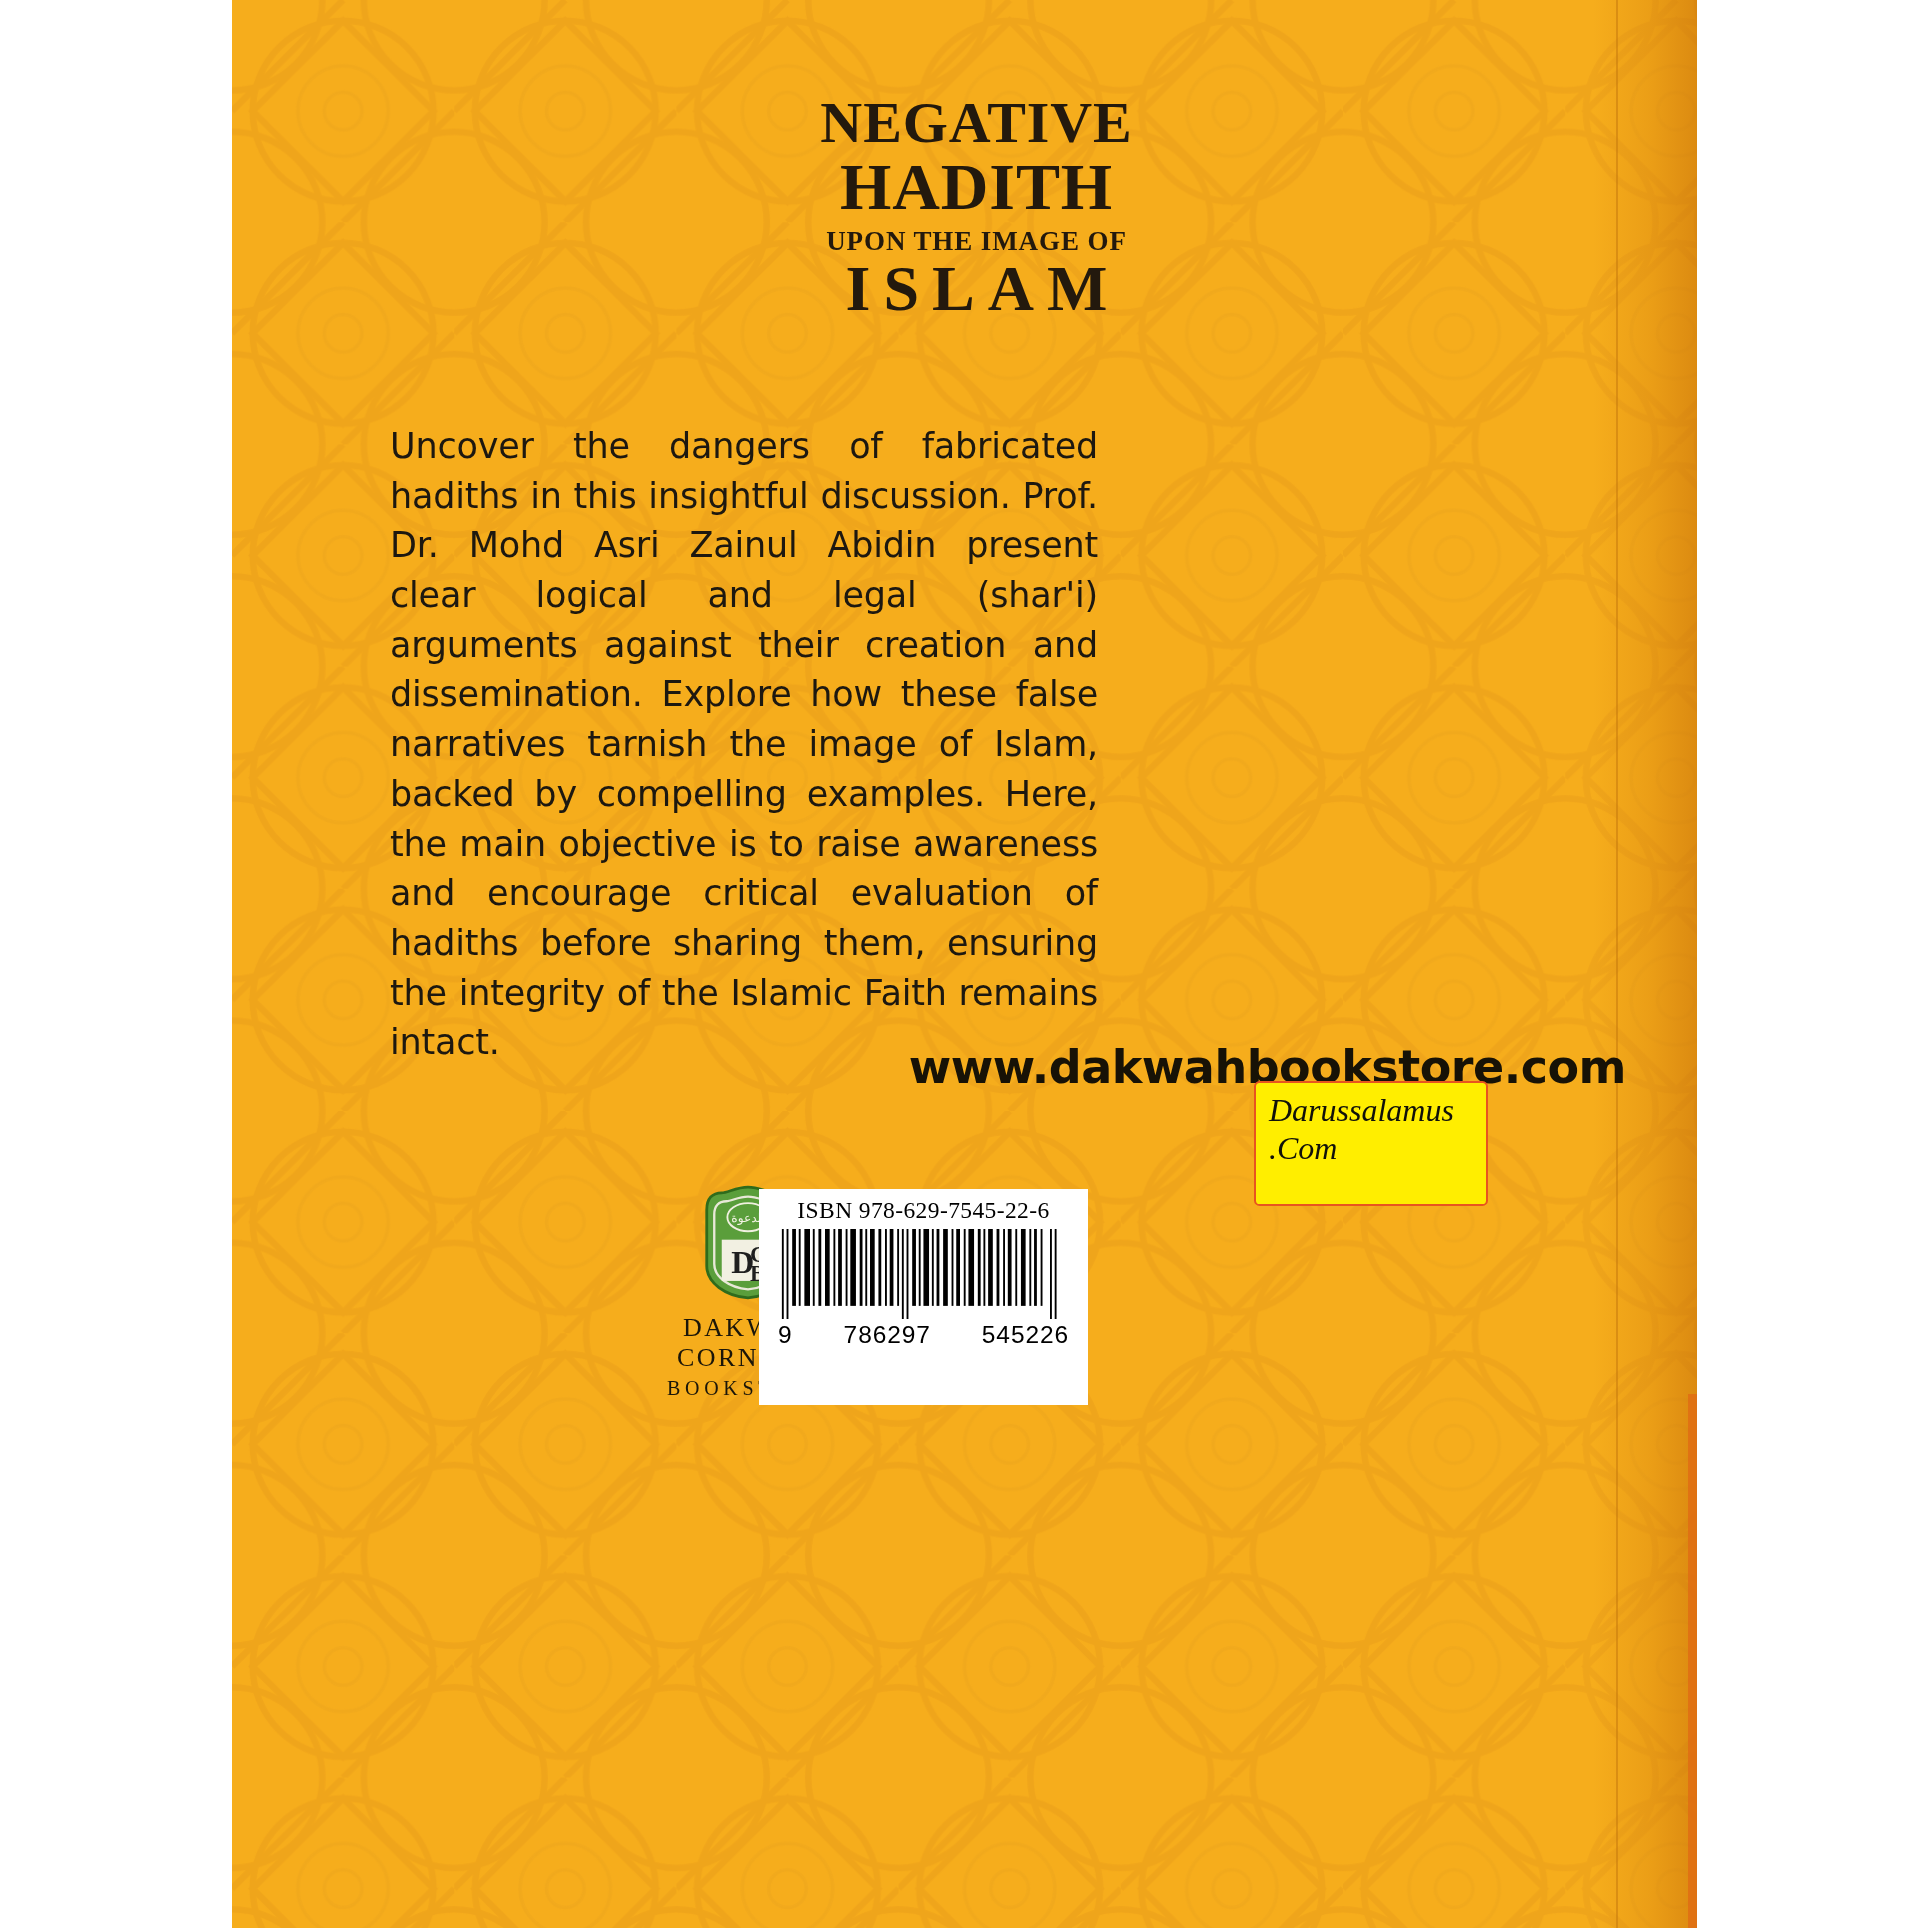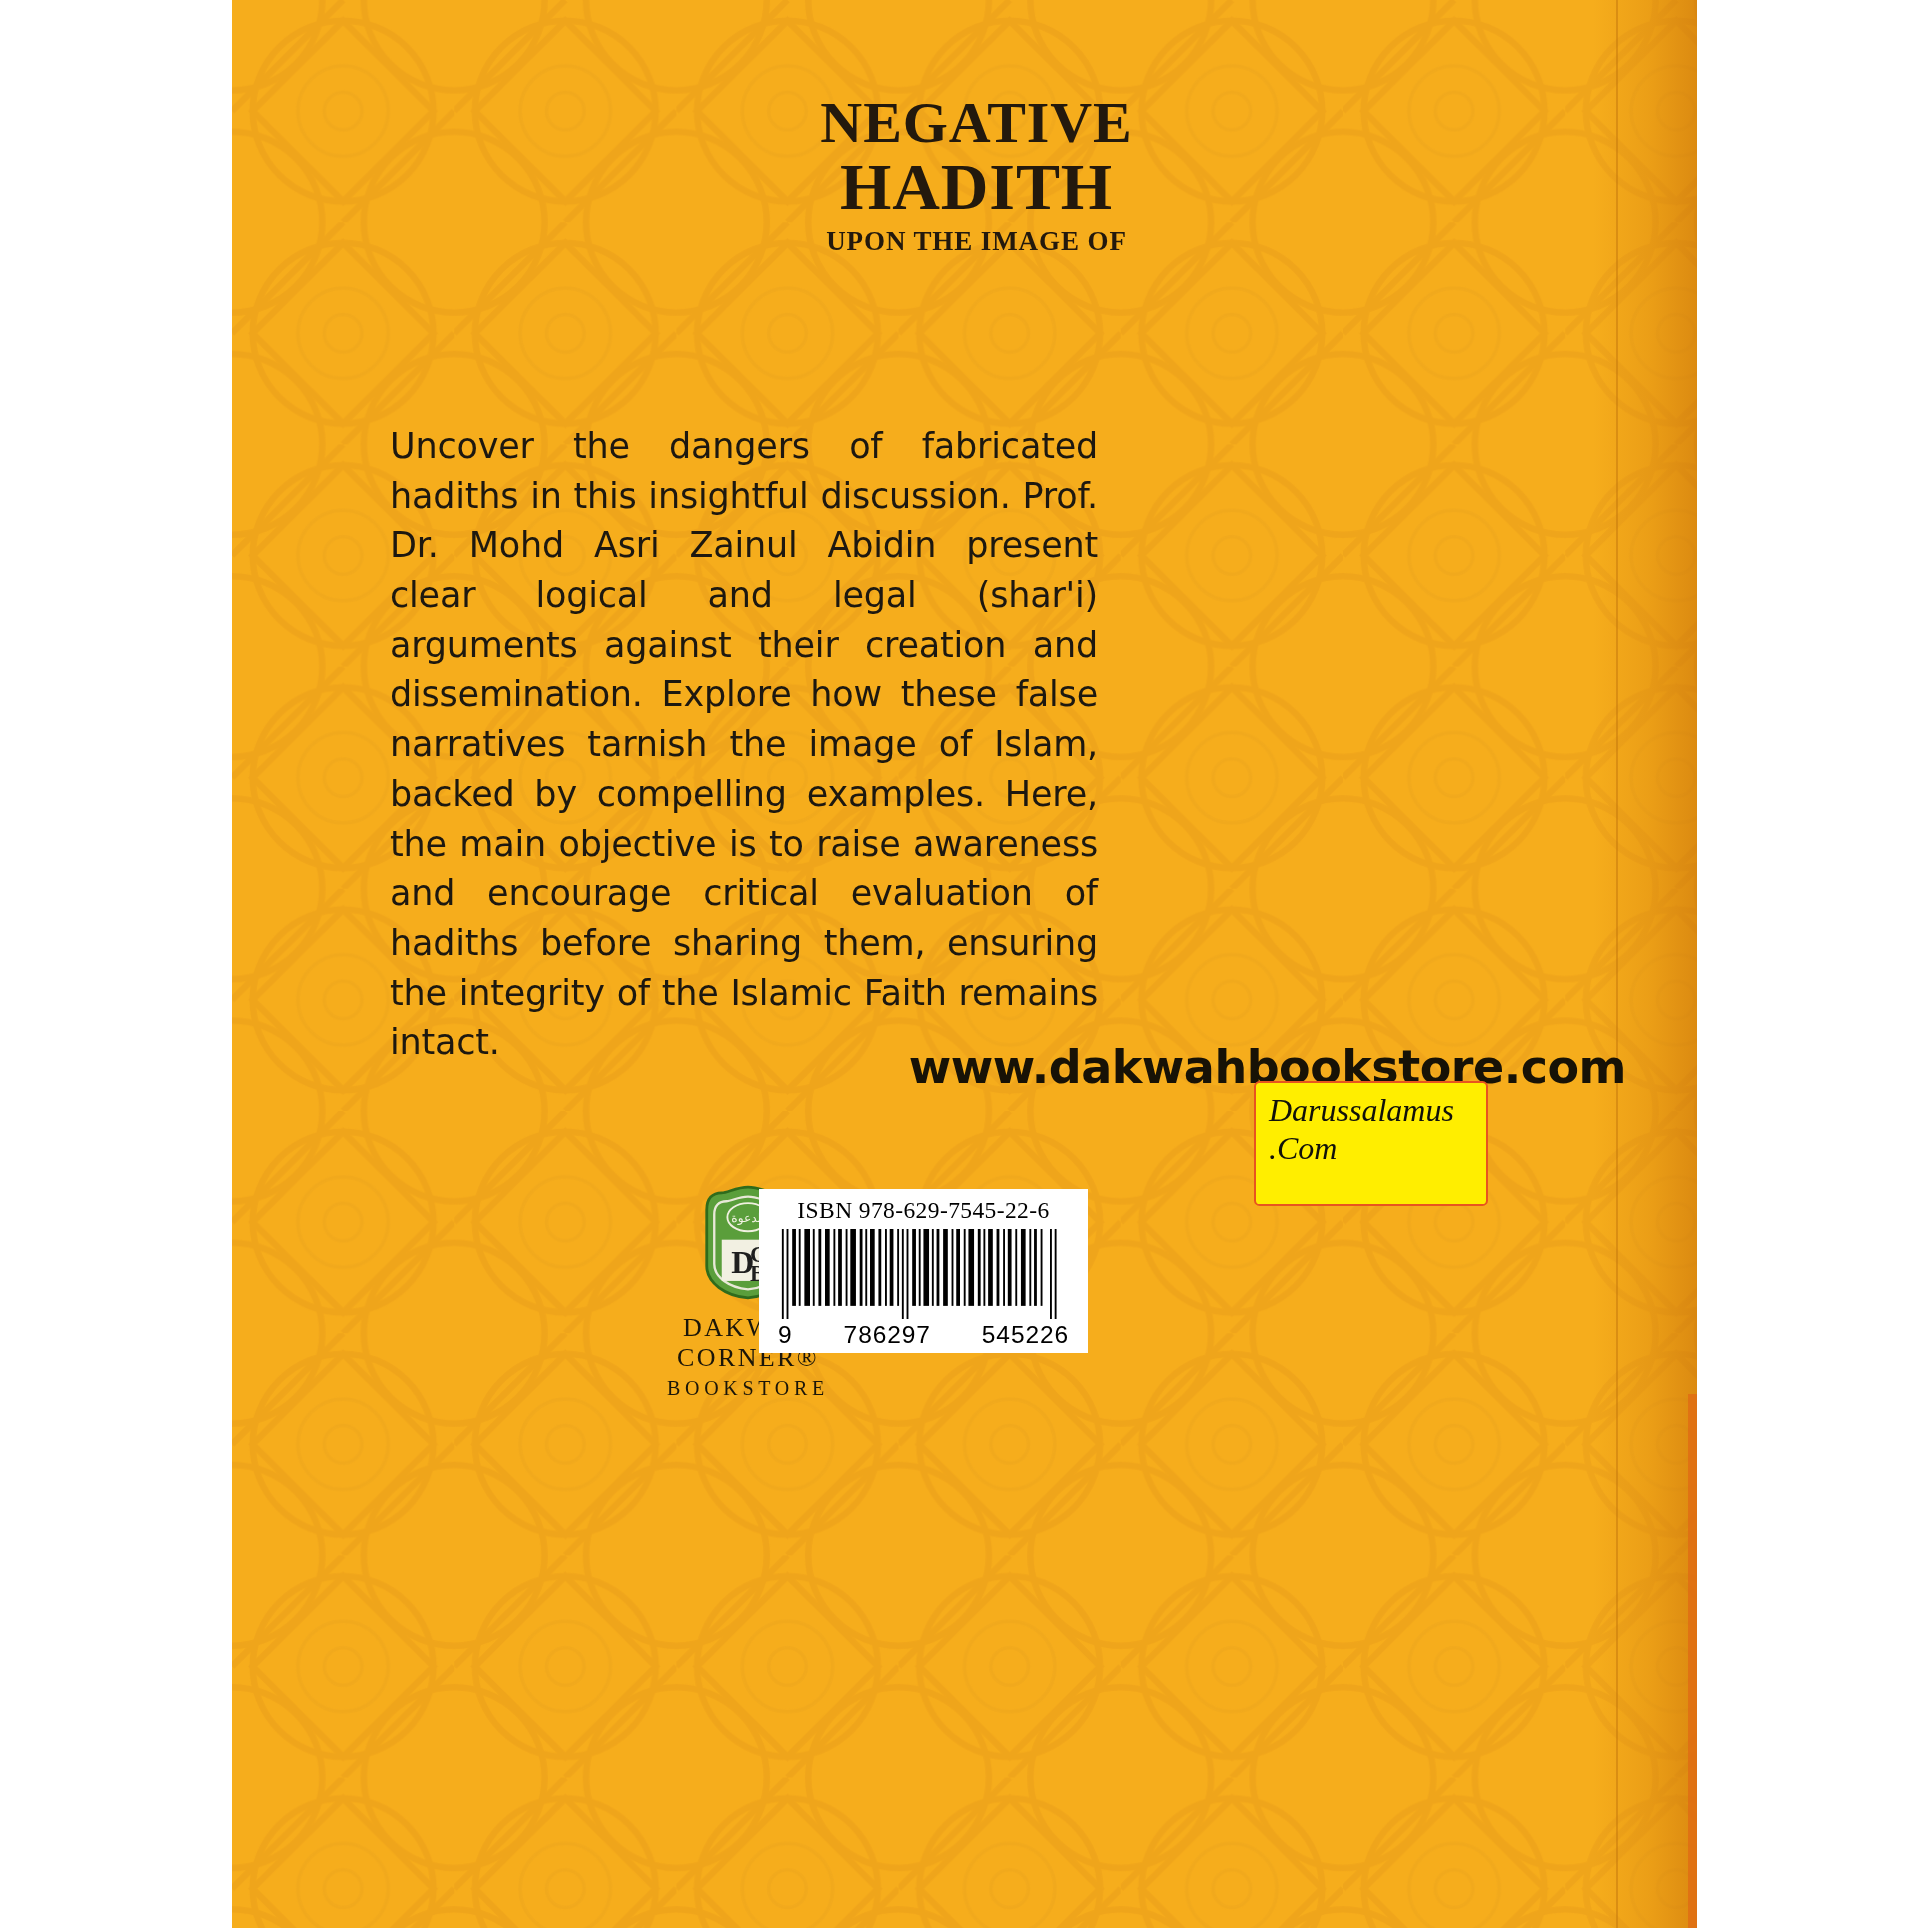--- a/index.html
+++ b/index.html
@@ -158,21 +158,21 @@
     letter-spacing: 4.7px;
     color: #1b1609;
   }
 
   
   #barcode-box {
     position: absolute;
     left: 527px;
     top: 1189px;
     width: 329px;
-    height: 164px;
+    height: 216px;
     background: #ffffff;
     box-sizing: border-box;
     padding: 7.5px 0 0 0;
   }
   #isbn-text {
     text-align: center;
     font-family: "Liberation Serif", serif;
     font-size: 23.5px;
     letter-spacing: 0.4px;
     color: #000;
@@ -220,20 +220,21 @@
   </svg>
 
   <div id="edge-strip"></div>
   <div id="edge-line"></div>
   <div id="edge-line2"></div>
 
   <div id="title-block">
     <span class="t-line t1">NEGATIVE</span>
     <span class="t-line t4">HADITH</span>
     <span class="t-line t5">UPON THE IMAGE OF</span>
+    <span class="t-line t6">ISLAM</span>
   </div>
 
   <div id="blurb">Uncover the dangers of fabricated hadiths in this insightful discussion. Prof. Dr. Mohd Asri Zainul Abidin present clear logical and legal (shar'i) arguments against their creation and dissemination. Explore how these false narratives tarnish the image of Islam, backed by compelling examples. Here, the main objective is to raise awareness and encourage critical evaluation of hadiths before sharing them, ensuring the integrity of the Islamic Faith remains intact.</div>
 
   <div id="website">www.dakwahbookstore.com</div>
 
   <div id="watermark">
     <div class="wm-text">Darussalamus</div>
     <div class="wm-text">.Com</div>
   </div>

